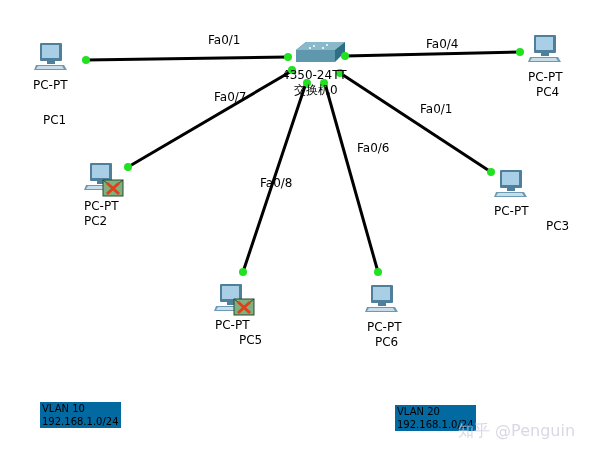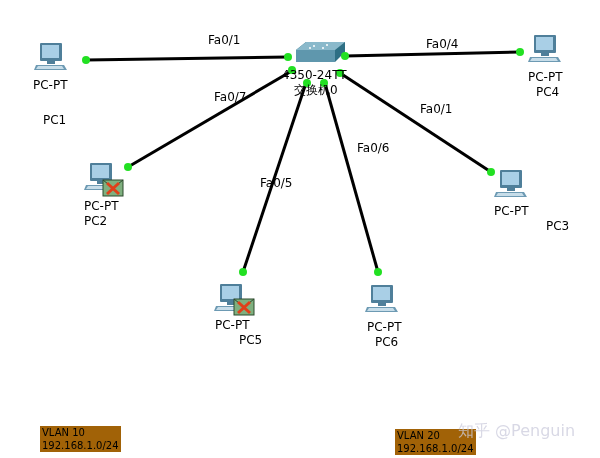--- a/index.html
+++ b/index.html
@@ -1,20 +1,20 @@
 <!DOCTYPE html>
 <html><head>
 <meta charset="utf-8">
 <style>
   html,body{margin:0;padding:0;background:#fff;}
   body{width:600px;height:458px;position:relative;overflow:hidden;font-family:"DejaVu Sans","Liberation Sans",sans-serif;}
   #canvas{position:absolute;left:0;top:0;width:600px;height:458px;}
   .lbl{position:absolute;font-size:12px;color:#000;white-space:nowrap;text-align:center;line-height:14px;}
   .port{position:absolute;font-size:12px;color:#000;white-space:nowrap;}
-  .note{position:absolute;font-size:10px;line-height:13px;color:#000;background:#a16207;padding:0 2px;margin-top:24px;}
+  .note{position:absolute;font-size:10px;line-height:13px;color:#000;background:#0369a1;padding:0 2px;}
   .wm{position:absolute;font-size:16px;color:#ccd;opacity:0.75;white-space:nowrap;text-align:right;}
 </style>
 </head>
 <body>
 
 <svg id="canvas" viewBox="0 0 600 458">
   <defs>
     <g id="pc-glyph">
       <rect x="4" y="0" width="22" height="18" rx="1" fill="#4f7f9a"></rect>
       <rect x="6" y="2" width="17" height="13" fill="#a9cfe6"></rect>
@@ -74,21 +74,21 @@
 </svg>
 
 <div class="lbl" style="left:282px;top:68px;">4350-24TT</div>
 <div class="lbl" style="left:294px;top:83px;">交换机0</div>
 
 <div class="port" style="left:208px;top:33px;">Fa0/1</div>
 <div class="port" style="left:426px;top:37px;">Fa0/4</div>
 <div class="port" style="left:214px;top:90px;">Fa0/7</div>
 <div class="port" style="left:420px;top:102px;">Fa0/1</div>
 <div class="port" style="left:357px;top:141px;">Fa0/6</div>
-<div class="port" style="left:260px;top:176px;">Fa0/5</div>
+<div class="port" style="left:260px;top:176px;">Fa0/8</div>
 
 <div class="lbl" style="left:33px;top:78px;">PC-PT</div>
 <div class="lbl" style="left:43px;top:93px;margin-top:20px;">PC1</div>
 <div class="lbl" style="left:528px;top:70px;">PC-PT</div>
 <div class="lbl" style="left:536px;top:85px;">PC4</div>
 <div class="lbl" style="left:84px;top:199px;">PC-PT</div>
 <div class="lbl" style="left:84px;top:214px;">PC2</div>
 <div class="lbl" style="left:494px;top:204px;">PC-PT</div>
 <div class="lbl" style="left:503px;top:219px;margin-left:43px;">PC3</div>
 <div class="lbl" style="left:215px;top:318px;">PC-PT</div>

